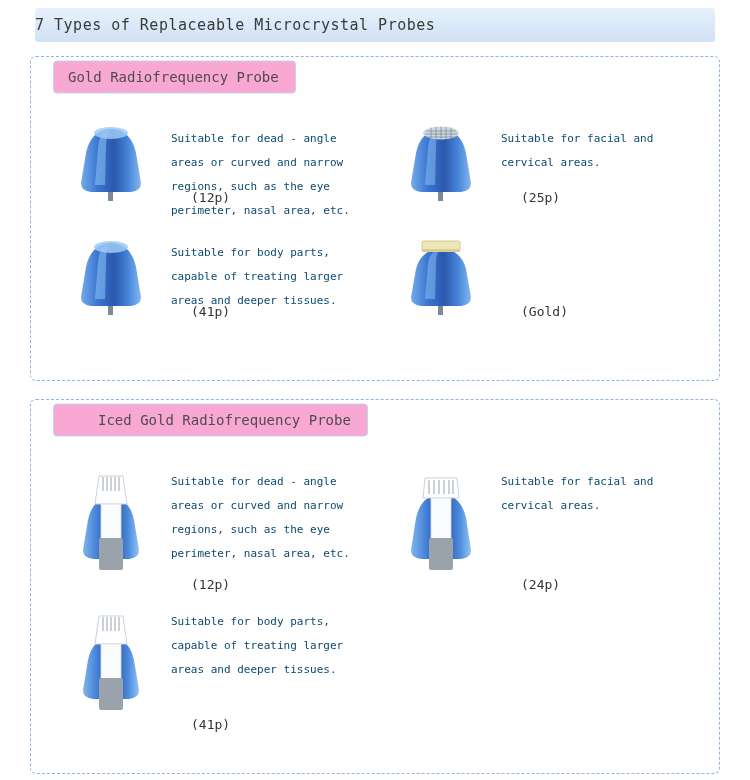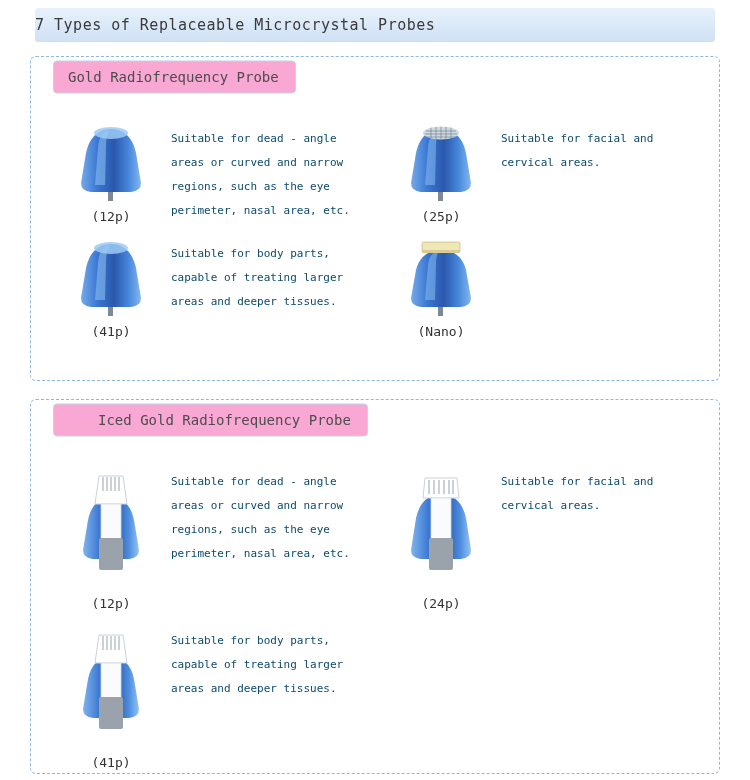--- a/index.html
+++ b/index.html
@@ -79,22 +79,23 @@
     align-items: flex-start;
     padding: 6px 4px 6px 14px;
     box-sizing: border-box;
   }
   .item.empty { visibility: hidden; }
 
   .figure {
     width: 104px;
     flex: 0 0 104px;
     display: flex;
-    flex-direction: column;
-    align-items: center;
+    flex-direction: row;
+    align-items: flex-end;
+    gap: 28px;
   }
   .figure .caption {
     margin-top: 4px;
     font-family: "DejaVu Sans Mono", monospace;
     font-size: 13px;
     color: #333;
   }
   .desc {
     font-family: "DejaVu Sans Mono", monospace;
     font-size: 11px;
@@ -217,21 +218,21 @@
                 <stop offset="100%" stop-color="#7fb4ee"></stop>
               </linearGradient>
             </defs>
             <path d="M52 14 C38 14 30 22 27 34 L22 62 Q22 70 32 71 L72 71 Q82 70 82 62 L77 34 C74 22 66 14 52 14 Z" fill="url(#g4)" opacity="0.95"></path>
             <path d="M52 15 C44 15 40 20 39 29 L36 64 L46 64 L47 29 C47 20 49 15 52 15 Z" fill="#8fc2f2" opacity="0.5"></path>
             <rect x="33" y="6" width="38" height="10" rx="1.5" fill="#efe7b8" stroke="#cdbf80" stroke-width="0.8"></rect>
             <rect x="33" y="14" width="38" height="3" fill="#d9cb94"></rect>
             <rect x="49" y="71" width="5" height="9" fill="#7d8a96"></rect>
           </svg>
         </div>
-        <div class="caption">(Nano)</div>
+        <div class="caption">(Gold)</div>
       </div>
     </div>
 
   </div>
 </div>
 
 <div class="section second">
   <div class="section-label">Iced Gold Radiofrequency Probe</div>
 
   <div class="grid" style="top:58px;">

